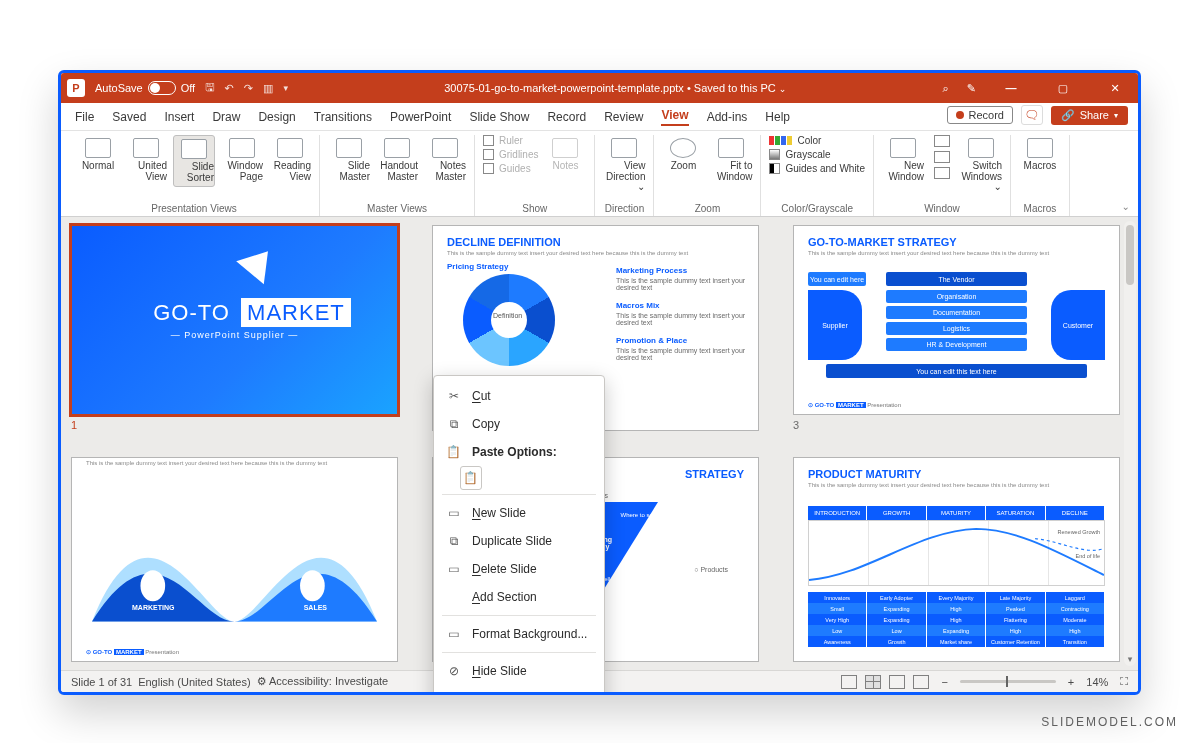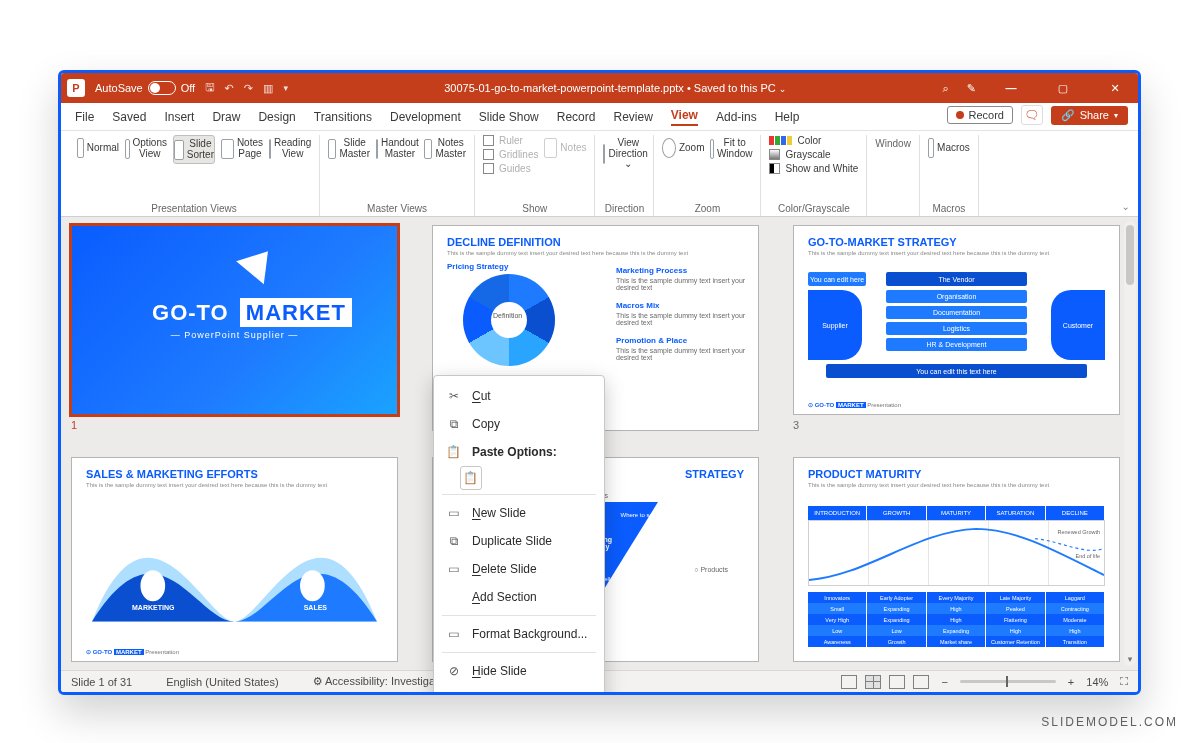--- a/index.html
+++ b/index.html
@@ -21,42 +21,42 @@
   .tab.active{color:#c43e1c;font-weight:600;border-bottom:2px solid #c43e1c;padding-bottom:2px;}
   .tabs-right{position:absolute;right:10px;top:2px;display:flex;gap:8px;align-items:center;}
   .record-btn{border:1px solid #888;border-radius:3px;padding:2px 8px;font-size:11px;display:flex;align-items:center;gap:4px;background:#fff;}
   .record-btn .dot{width:8px;height:8px;background:#c43e1c;border-radius:50%;}
   .share-btn{background:#c43e1c;color:#fff;border-radius:3px;padding:3px 10px;font-size:11px;display:flex;align-items:center;gap:5px;}
   .comment-btn{border:1px solid #dcdcdc;border-radius:3px;width:22px;height:20px;display:flex;align-items:center;justify-content:center;color:#c43e1c;}
   .ribbon{background:#fff;display:flex;align-items:stretch;border-bottom:1px solid #d0d0d0;height:86px;font-size:10px;color:#3a3a3a;padding:4px 8px 0;gap:0;}
   .group{display:flex;flex-direction:column;align-items:center;padding:0 8px;border-right:1px solid #e0e0e0;justify-content:space-between;}
   .group:last-child{border-right:none;}
   .group-items{display:flex;gap:6px;align-items:flex-start;}
-  .big-btn{display:flex;flex-direction:row;align-items:center;width:42px;gap:3px;text-align:center;line-height:1.05;padding:3px 0;}
+  .big-btn{display:flex;flex-direction:column;align-items:center;width:42px;gap:3px;text-align:right;line-height:1.05;padding:3px 0;}
   .big-btn .ico{width:26px;height:20px;border:1px solid #9aa0a6;background:#fff;position:relative;border-radius:2px;}
   .big-btn.selected{background:#e8e6e3;border:1px solid #bfbfbf;border-radius:3px;}
   .small-col{display:flex;flex-direction:column;gap:3px;font-size:10px;}
   .small-item{display:flex;align-items:center;gap:5px;}
   .sq{width:11px;height:11px;border:1px solid #888;}
   .color-swatches{display:flex;gap:1px;}
   .color-swatches span{width:5px;height:9px;}
   .group-label{font-size:10px;color:#666;padding:3px 0 2px;}
   .small-side{display:flex;flex-direction:column;gap:4px;align-items:center;justify-content:center;padding:0 4px;}
   .sm-ico{width:16px;height:12px;border:1px solid #888;}
   .content{flex:1;background:#ecebe9;position:relative;overflow:hidden;}
   .slides-grid{position:absolute;inset:8px 18px 8px 10px;display:grid;grid-template-columns:repeat(3,1fr);grid-template-rows:repeat(2,1fr);gap:26px 34px;}
   .slide-wrap{display:flex;flex-direction:column;}
   .thumb{background:#fff;border:1px solid #b5b5b5;flex:1;position:relative;overflow:hidden;font-size:7px;}
   .thumb.selected{outline:3px solid #c43e1c;outline-offset:-1px;}
   .slide-num{font-size:11px;color:#6b6b6b;margin-top:4px;}
   .slide-num.sel{color:#c43e1c;}
   
   .s1{background:linear-gradient(135deg,#0a5cff 0%,#1e7bff 60%,#1aa3ff 100%);display:flex;align-items:center;justify-content:center;color:#fff;}
   .s1 .title-box{text-align:center;}
-  .s1 .gtm{font-weight:700;font-size:22px;letter-spacing:1px;margin-left:35px;}
+  .s1 .gtm{font-weight:400;font-size:22px;letter-spacing:1px;margin-left:35px;}
   .s1 .gtm .mk{background:#fff;color:#0a5cff;padding:2px 6px;margin-left:4px;}
   .s1 .sub{font-size:9px;letter-spacing:1px;margin-top:4px;}
   .s1 .arrow{width:0;height:0;border-left:18px solid transparent;border-right:18px solid transparent;border-bottom:28px solid #fff;transform:rotate(40deg);position:absolute;top:22px;left:52%;}
   
   .sh{color:#0a5cff;font-weight:700;font-size:11px;padding:10px 14px 0;}
   .sh-sub{color:#8a8a8a;font-size:6px;padding:2px 14px 6px;}
   
   .donut{width:92px;height:92px;border-radius:50%;background:conic-gradient(#1e7bff 0 60deg,#0a4fcf 60deg 120deg,#2aa5ff 120deg 180deg,#6cc5ff 180deg 240deg,#0a5cff 240deg 300deg,#1569e6 300deg 360deg);position:absolute;left:30px;top:48px;}
   .donut::after{content:"";position:absolute;inset:28px;background:#fff;border-radius:50%;}
   .donut-label{position:absolute;left:60px;top:86px;font-size:7px;color:#555;}
@@ -87,21 +87,21 @@
   .vscroll .arrow-dn{position:absolute;left:0;right:0;bottom:2px;text-align:center;font-size:9px;color:#777;}
   
   .ctx{position:absolute;left:372px;top:302px;width:172px;background:#fff;border:1px solid #c9c7c4;box-shadow:0 6px 20px rgba(0,0,0,.22);padding:6px 0;font-size:12px;color:#2b2b2b;border-radius:4px;z-index:10;}
   .ctx-item{display:flex;align-items:center;gap:10px;padding:6px 12px;}
   .ctx-item .ci{width:16px;height:16px;display:flex;align-items:center;justify-content:center;color:#555;flex-shrink:0;}
   .ctx-sep{height:1px;background:#e2e1df;margin:4px 8px;}
   .ctx-item.bold{font-weight:600;}
   .ctx .under{text-decoration:underline;text-underline-offset:2px;}
   .paste-btn{margin-left:26px;width:22px;height:24px;border:1px solid #c9c7c4;border-radius:3px;display:flex;align-items:center;justify-content:center;color:#888;}
   
-  .status{height:22px;background:#f3f2f1;border-top:1px solid #d8d7d5;display:flex;align-items:center;font-size:11px;color:#4a4a4a;padding:0 10px;gap:34px;}
+  .status{height:22px;background:#f3f2f1;border-top:1px solid #d8d7d5;display:flex;align-items:center;font-size:11px;color:#4a4a4a;padding:0 10px;gap:6px;}
   .status-right{margin-left:auto;display:flex;align-items:center;gap:12px;}
   .view-btns{display:flex;gap:8px;align-items:center;}
   .vbtn{width:16px;height:14px;border:1px solid #808080;}
   .vbtn.grid{background:linear-gradient(#808080,#808080) 50% 0/1px 100% no-repeat,linear-gradient(#808080,#808080) 0 50%/100% 1px no-repeat;}
   .zoom-slider{width:96px;height:3px;background:#c9c7c4;position:relative;border-radius:2px;}
   .zoom-slider::after{content:"";position:absolute;left:48%;top:-4px;width:2px;height:11px;background:#646464;}
   .watermark{position:absolute;right:22px;bottom:14px;font-size:12px;letter-spacing:2px;color:#606060;}
   
   .s4 svg{width:100%;height:100%;}
 </style>
@@ -138,21 +138,21 @@
     </div>
   </div>
 
   <div class="tabs">
     <span class="tab">File</span>
     <span class="tab">Saved</span>
     <span class="tab">Insert</span>
     <span class="tab">Draw</span>
     <span class="tab">Design</span>
     <span class="tab">Transitions</span>
-    <span class="tab">Development</span>
+    <span class="tab">PowerPoint</span>
     <span class="tab">Slide Show</span>
     <span class="tab">Record</span>
     <span class="tab">Review</span>
     <span class="tab active">View</span>
     <span class="tab">Add-ins</span>
     <span class="tab">Help</span>
     <div class="tabs-right">
       <div class="record-btn">
           <span class="dot"></span>
           <span>Record</span>
@@ -164,29 +164,29 @@
 
   <div class="ribbon">
     <div class="group">
       <div class="group-items">
         <div class="big-btn">
             <div class="ico"></div>
             <span>Normal</span>
           </div>
         <div class="big-btn">
             <div class="ico"></div>
-            <span>Options View</span>
+            <span>United View</span>
           </div>
         <div class="big-btn selected">
             <div class="ico"></div>
             <span>Slide Sorter</span>
           </div>
         <div class="big-btn">
             <div class="ico"></div>
-            <span>Notes Page</span>
+            <span>Window Page</span>
           </div>
         <div class="big-btn">
             <div class="ico"></div>
             <span>Reading View</span>
           </div>
       </div>
       <div class="group-label">Presentation Views</div>
     </div>
     <div class="group">
       <div class="group-items">
@@ -261,27 +261,42 @@
                 <span style="background:#ec3;"></span>
               </div>
               <span>Color</span>
             </div>
           <div class="small-item">
               <div class="sq" style="background:linear-gradient(#fff,#777);"></div>
               <span>Grayscale</span>
             </div>
           <div class="small-item">
               <div class="sq" style="background:linear-gradient(90deg,#000 50%,#fff 50%);"></div>
-              <span>Show and White</span>
+              <span>Guides and White</span>
             </div>
         </div>
       </div>
       <div class="group-label">Color/Grayscale</div>
     </div>
     <div class="group">
+      <div class="group-items">
+        <div class="big-btn">
+            <div class="ico"></div>
+            <span>New Window</span>
+          </div>
+        <div class="small-side">
+          <div class="sm-ico"></div>
+          <div class="sm-ico"></div>
+          <div class="sm-ico"></div>
+        </div>
+        <div class="big-btn">
+            <div class="ico"></div>
+            <span><span>Switch Windows</span> ⌄</span>
+          </div>
+      </div>
       <div class="group-label">Window</div>
     </div>
     <div class="group">
       <div class="group-items">
         <div class="big-btn">
             <div class="ico"></div>
             <span>Macros</span>
           </div>
       </div>
       <div class="group-label">Macros</div>
@@ -350,21 +365,20 @@
             </div>
             <div class="s3-box" style="left:18px;right:18px;top:92px;height:14px;background:#0a4fcf;">You can edit this text here</div>
           </div>
           <div class="badge"><span>⊙ </span><span>GO-TO</span> <span class="mk">MARKET</span> <span style="color:#777;font-weight:400;">Presentation</span></div>
         </div>
         <div class="slide-num">3</div>
       </div>
 
       <div class="slide-wrap">
         <div class="thumb s4">
-          <div class="sh">SALES &amp; MARKETING EFFORTS</div>
           <div class="sh-sub">This is the sample dummy text insert your desired text here because this is the dummy text</div>
           <div class="s4-curves">
             <svg viewBox="0 0 300 110" preserveAspectRatio="none">
               <path d="M0,100 C60,-20 120,100 150,100 C180,100 240,-20 300,100 Z" fill="#6cc5ff" opacity=".55"></path>
               <path d="M0,100 C70,10 110,100 150,100 Z" fill="#0a4fcf"></path>
               <path d="M150,100 C190,100 230,10 300,100 Z" fill="#1e7bff"></path>
               <circle cx="64" cy="70" r="13" fill="#fff"></circle>
               <circle cx="232" cy="70" r="13" fill="#fff"></circle>
             </svg>
             <div style="position:absolute;left:40px;bottom:22px;color:#fff;font-size:7px;font-weight:700;">MARKETING</div>

